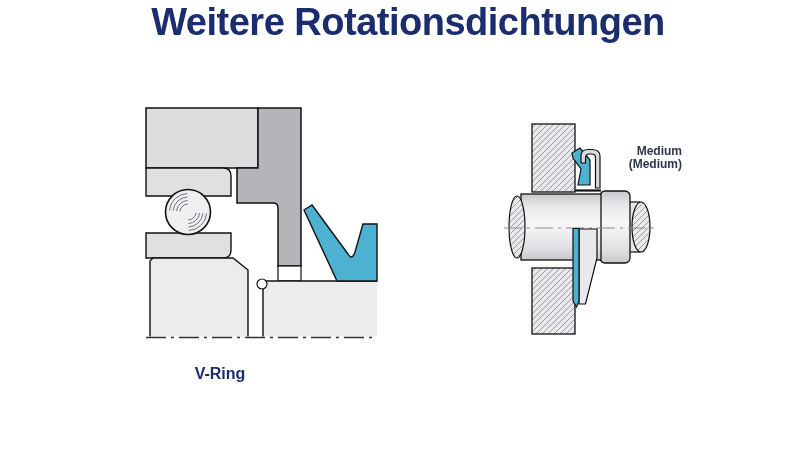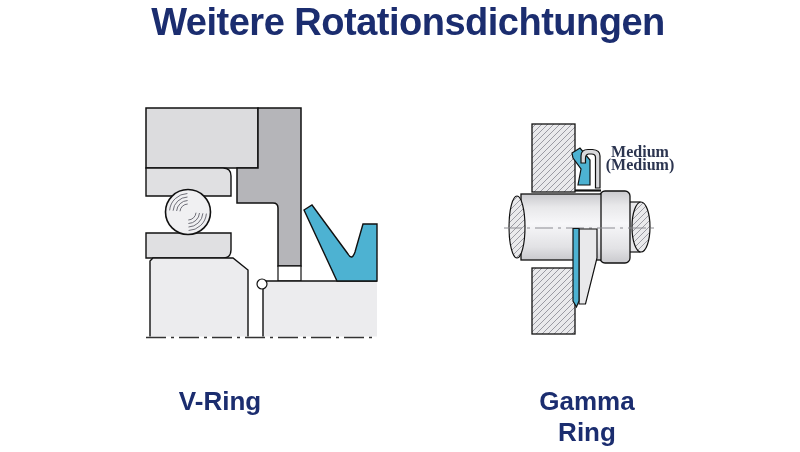--- a/index.html
+++ b/index.html
@@ -1,25 +1,25 @@
 <!DOCTYPE html>
 <html><head>
 <meta charset="utf-8">
 <style>
   html,body{margin:0;padding:0;background:#ffffff;}
   #page{position:relative;width:800px;height:452px;background:#ffffff;overflow:hidden;
         font-family:"Liberation Sans", sans-serif;padding-left:16px;}
   #title{position:absolute;top:1px;left:0;right:0;text-align:center;
          font-size:38px;font-weight:700;letter-spacing:-0.5px;color:#1b2d6f;}
   .fig-label{position:absolute;top:365px;width:140px;text-align:center;
-             font-size:26px;font-weight:700;color:#1b2d6f;margin-top:21px;}
+             font-size:16px;font-weight:700;color:#1b2d6f;}
   #label-vring{left:150px;}
   #label-gamma{left:517px;}
-  #medium-label{position:absolute;top:145px;left:598px;width:84px;text-align:center;
-                font-size:16px;line-height:13px;font-weight:700;color:#2c3550;font-family:Liberation Serif, serif;}
+  #medium-label{position:absolute;top:145px;left:598px;width:84px;text-align:right;
+                font-size:12px;line-height:13px;font-weight:700;color:#2c3550;}
   svg{position:absolute;top:0;left:0;}
 </style>
 </head>
 <body>
 
 <div id="page">
 
   <div id="title">Weitere Rotationsdichtungen</div>
 
   <svg width="800" height="452" viewBox="0 0 800 452">
@@ -102,14 +102,13 @@
       <path d="M581,163 L581,156 Q581,149.5 588,149.5 L592.5,149.5 Q600,150 600,156 L600,188 L595.5,188 L595.5,157.5 Q595.5,154 591.5,154 L588.5,154 Q585.5,154.5 585.5,158.5 L585.5,163 Z" fill="#d9d9dc" stroke="#111" stroke-width="1.2"></path>
     </g>
   </svg>
 
   <div id="medium-label">
     <div>Medium</div>
     <div>(Medium)</div>
   </div>
 
   <div id="label-vring" class="fig-label">V-Ring</div>
-  <div id="label-gamma" class="fig-label">Gamma Ring</div>
 </div>
 
 </body></html>

